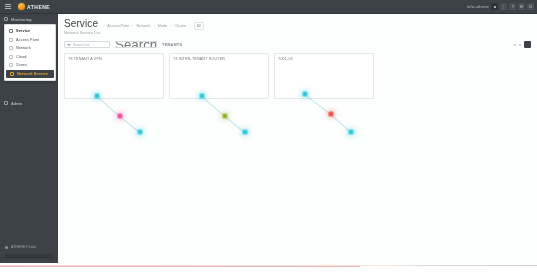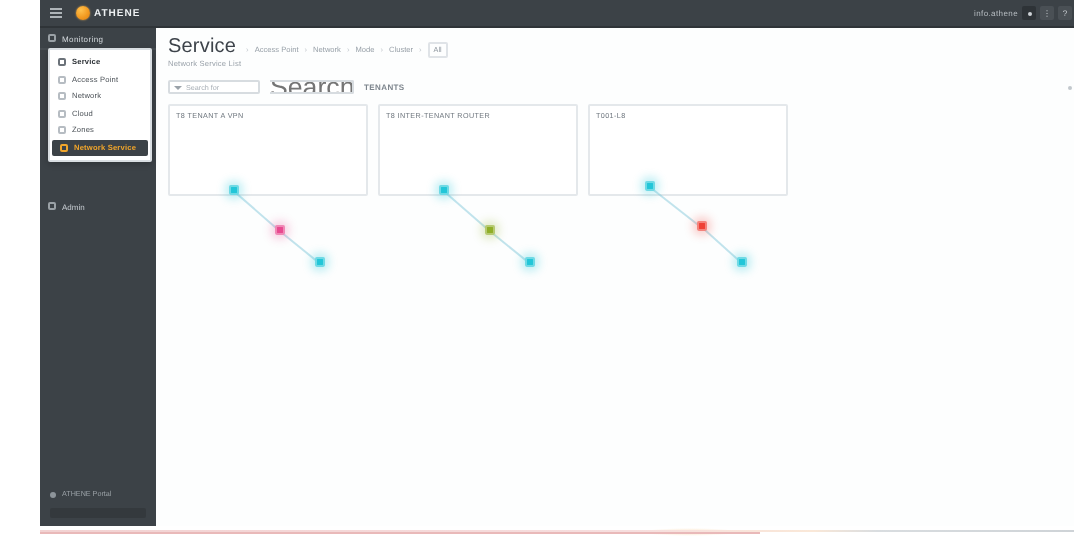--- a/index.html
+++ b/index.html
@@ -2,21 +2,21 @@
 <html><head>
 <meta charset="utf-8">
 <style>
   * { box-sizing: border-box; margin: 0; padding: 0; }
   html, body {
     width: 537px; height: 277px;
     overflow: hidden;
     background: #ffffff;
     font-family: "Liberation Sans", sans-serif;
   }
-  .app { position: relative; width: 429px; height: 277px; background: #ec4899; margin-left: 20px; }
+  .app { position: relative; width: 429px; height: 277px; background: #ec4899; }
 
   
   .header {
     position: absolute; top: 0; left: 0; width: 537px; height: 14px;
     background: #3c4247;
     display: flex; align-items: center;
     border-bottom: 1px solid #2f3438;
     z-index: 40;
   }
   .hamburger {

